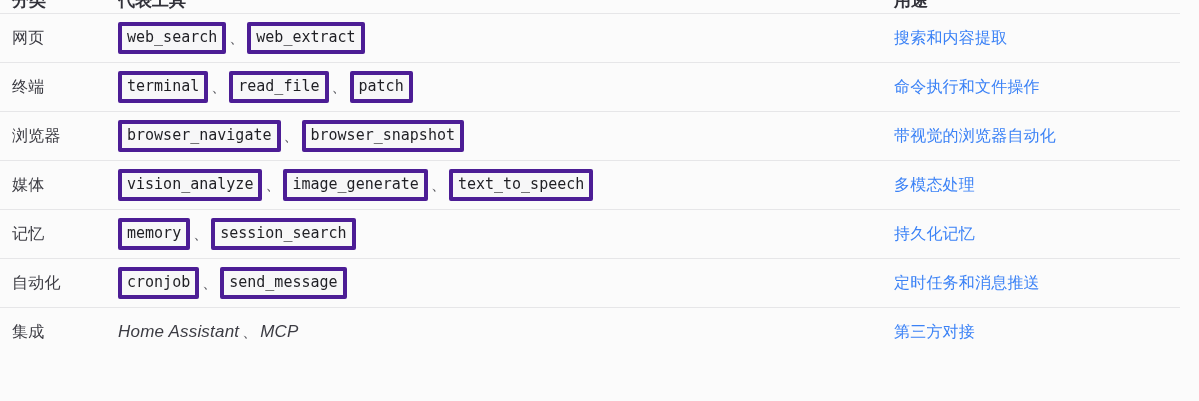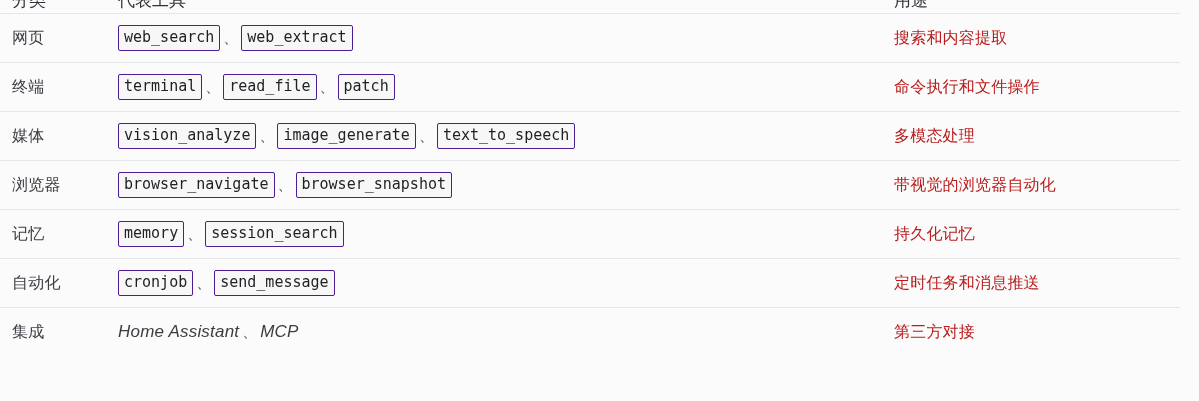--- a/index.html
+++ b/index.html
@@ -39,21 +39,21 @@
   thead tr.header-row {
     height: 13px;
   }
   thead th {
     padding: 0;
     margin: 0;
     border: 0;
     border-bottom: 1px solid #e6e6e8;
     vertical-align: bottom;
     text-align: left;
-    font-weight: 400;
+    font-weight: 700;
     font-size: 17px;
     color: #32323a;
     overflow: hidden;
     position: relative;
     height: 13px;
   }
   thead th .hdr-clip {
     display: block;
     position: absolute;
     left: 0;
@@ -96,31 +96,31 @@
     letter-spacing: 0.2px;
   }
   td.tools {
     padding-left: 0px;
     font-size: 16px;
     color: #3c3c43;
   }
   td.desc {
     padding-left: 17px;
     font-size: 16px;
-    color: #b91c1c;
+    color: #3b82f6;
     letter-spacing: 0.2px;
   }
 
   code.chip {
     font-family: "DejaVu Sans Mono", "Liberation Mono", monospace;
     font-size: 15px;
     line-height: 1;
     color: #1f1f24;
     background: #f7f7f8;
-    border: 1px solid #4c1d95;
+    border: 4px solid #4c1d95;
     border-radius: 2px;
     padding: 4px 5px 5px 5px;
     white-space: nowrap;
     display: inline-block;
     vertical-align: middle;
   }
   span.sep {
     display: inline-block;
     vertical-align: middle;
     padding: 0 3px;
@@ -171,30 +171,30 @@
           <td class="cat">网页</td>
           <td class="tools"><code class="chip">web_search</code><span class="sep">、</span><code class="chip">web_extract</code></td>
           <td class="desc">搜索和内容提取</td>
         </tr>
         <tr>
           <td class="cat">终端</td>
           <td class="tools"><code class="chip">terminal</code><span class="sep">、</span><code class="chip">read_file</code><span class="sep">、</span><code class="chip">patch</code></td>
           <td class="desc">命令执行和文件操作</td>
         </tr>
         <tr>
+          <td class="cat">浏览器</td>
+          <td class="tools"><code class="chip">browser_navigate</code><span class="sep">、</span><code class="chip">browser_snapshot</code></td>
+          <td class="desc">带视觉的浏览器自动化</td>
+        </tr>
+        <tr>
           <td class="cat">媒体</td>
           <td class="tools"><code class="chip">vision_analyze</code><span class="sep">、</span><code class="chip">image_generate</code><span class="sep">、</span><code class="chip">text_to_speech</code></td>
           <td class="desc">多模态处理</td>
         </tr>
         <tr>
-          <td class="cat">浏览器</td>
-          <td class="tools"><code class="chip">browser_navigate</code><span class="sep">、</span><code class="chip">browser_snapshot</code></td>
-          <td class="desc">带视觉的浏览器自动化</td>
-        </tr>
-        <tr>
           <td class="cat">记忆</td>
           <td class="tools"><code class="chip">memory</code><span class="sep">、</span><code class="chip">session_search</code></td>
           <td class="desc">持久化记忆</td>
         </tr>
         <tr>
           <td class="cat">自动化</td>
           <td class="tools"><code class="chip">cronjob</code><span class="sep">、</span><code class="chip">send_message</code></td>
           <td class="desc">定时任务和消息推送</td>
         </tr>
         <tr>

